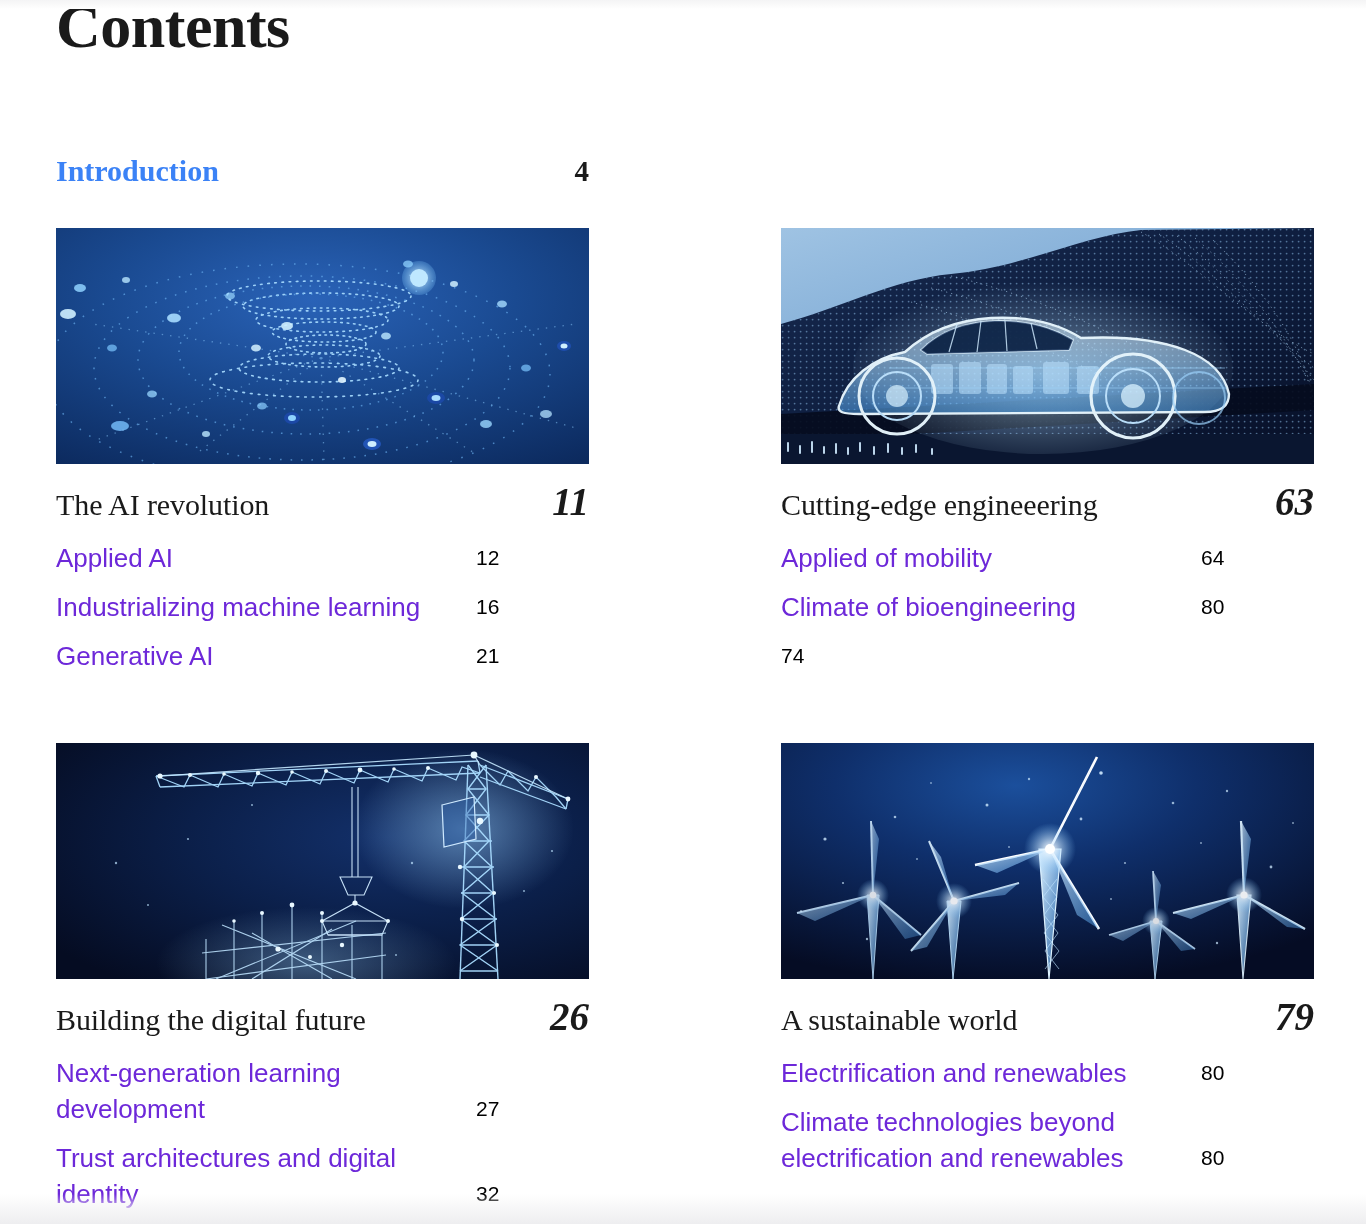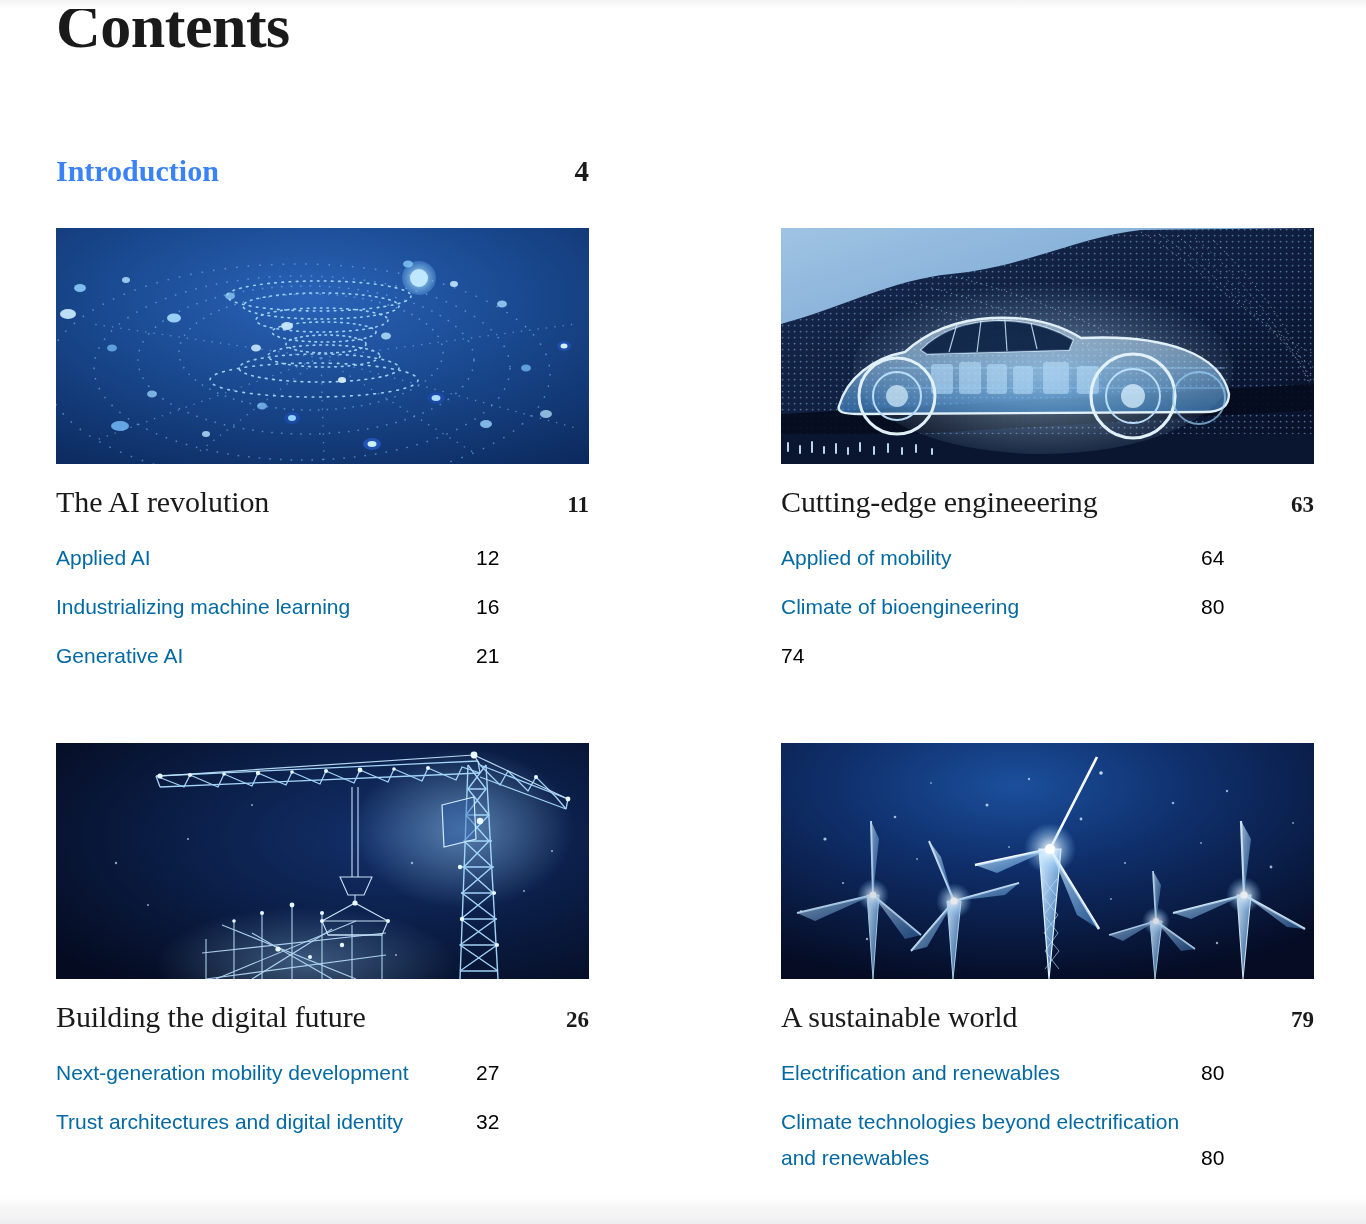--- a/index.html
+++ b/index.html
@@ -112,39 +112,40 @@
     font-weight: normal;
     font-size: 30px;
     line-height: 34px;
     letter-spacing: -0.1px;
     color: #1a1a1a;
     flex: 1 1 auto;
   }
   .sec-page {
     font-family: "Liberation Serif", serif;
     font-weight: bold;
-    font-size: 23px;
+    font-size: 39px;
     line-height: 34px;
     color: #1a1a1a;
     flex: 0 0 auto;
     text-align: right;
+    font-style: italic;
   }
 
   
   .sub-list { margin-top: 11px; }
   .sub-item {
     display: flex;
     align-items: flex-start;
     padding: 7px 0 6px 0;
   }
   .sub-label {
     font-family: "Liberation Sans", sans-serif;
-    font-size: 21px;
+    font-size: 26px;
     line-height: 36px;
-    color: #0369a1;
+    color: #6d28d9;
     flex: 1 1 auto;
     max-width: 420px;
   }
   .sub-page {
     font-family: "Liberation Sans", sans-serif;
     font-size: 21px;
     line-height: 36px;
     color: #000000;
     flex: 0 0 auto;
     text-align: right;
@@ -507,21 +508,21 @@
         </svg>
       </div>
 
       <div class="sec-head">
         <span class="sec-title">Building the digital future</span>
         <span class="sec-page">26</span>
       </div>
 
       <div class="sub-list">
         <div class="sub-item">
-          <span class="sub-label">Next-generation mobility development</span>
+          <span class="sub-label">Next-generation learning development</span>
           <span class="sub-page">27</span>
         </div>
         <div class="sub-item">
           <span class="sub-label">Trust architectures and digital identity</span>
           <span class="sub-page">32</span>
         </div>
       </div>
     </div>
 
     <div class="section row2">

